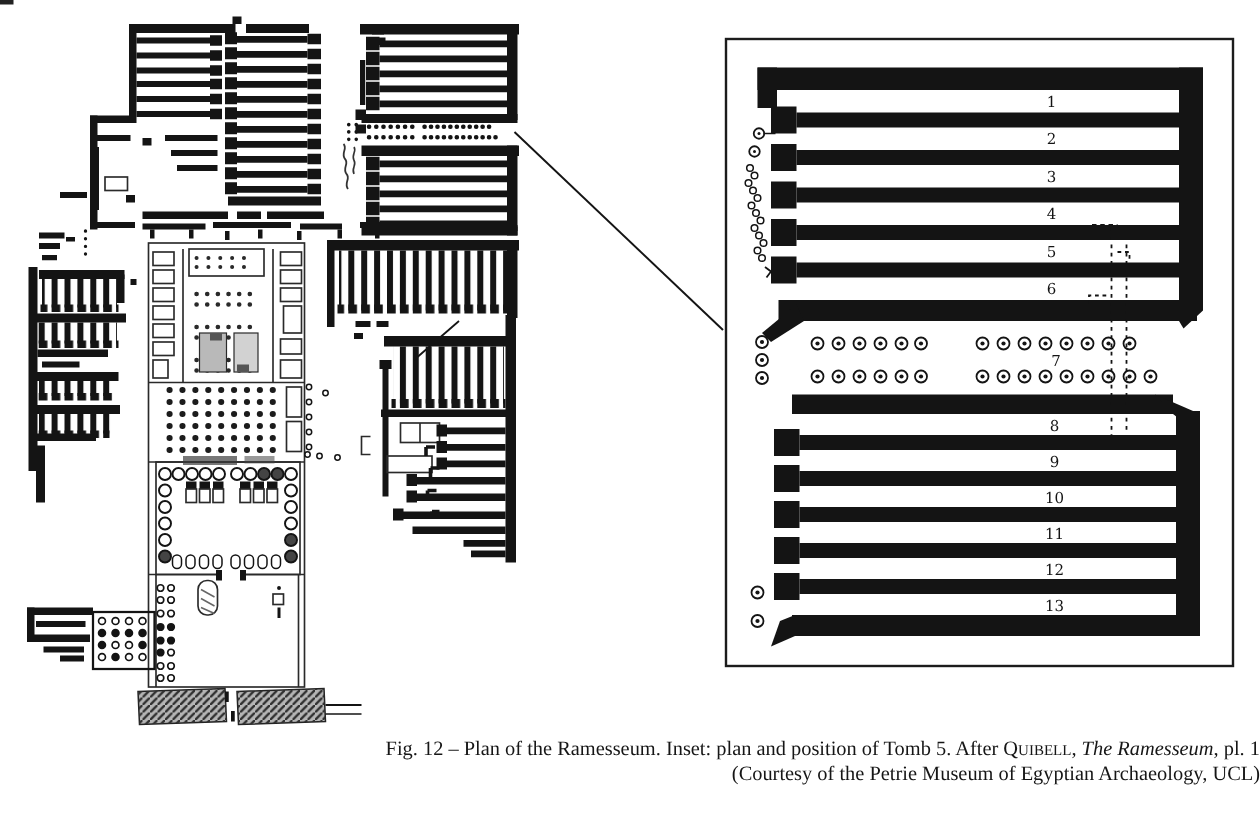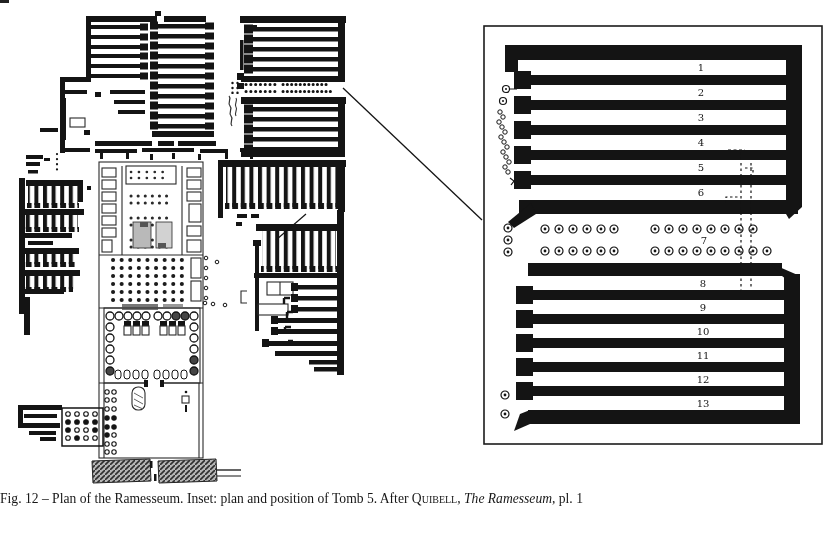--- a/index.html
+++ b/index.html
@@ -1,19 +1,19 @@
 <!DOCTYPE html>
 <html><head>
 <meta charset="utf-8">
 <style>
   html,body{margin:0;padding:0;background:#ffffff;}
   .page{position:relative;width:840px;height:560px;background:#ffffff;overflow:hidden;
         font-family:"Liberation Serif",serif;color:#141414;}
   .art{position:absolute;top:0;left:0;}
-  .caption{position:absolute;top:491px;left:0;width:840px;text-align:left;
+  .caption{position:absolute;top:491px;left:0;width:840px;text-align:right;
            font-size:13.6px;line-height:16.5px;color:#161616;}
   .caption .sc{font-variant:small-caps;}
   .caption .it{font-style:italic;}
   svg .ink{fill:#141414;}
   svg .thin{stroke:#2a2a2a;stroke-width:1.1;fill:none;}
 </style>
 </head>
 <body>
 
 <div class="page">
@@ -531,14 +531,15 @@
       <text x="703" y="335">10</text>
       <text x="703" y="359">11</text>
       <text x="703" y="383">12</text>
       <text x="703" y="407">13</text>
     </g>
   </g>
 </svg>
 
 <div class="caption">
   <div><span>Fig. 12 – Plan of the Ramesseum. Inset: plan and position of Tomb 5. After </span><span class="sc">Quibell</span><span>, </span><span class="it">The Ramesseum</span><span>, pl. 1</span></div>
+  <div>(Courtesy of the Petrie Museum of Egyptian Archaeology, UCL)</div>
 </div>
 </div>
 
 </body></html>

